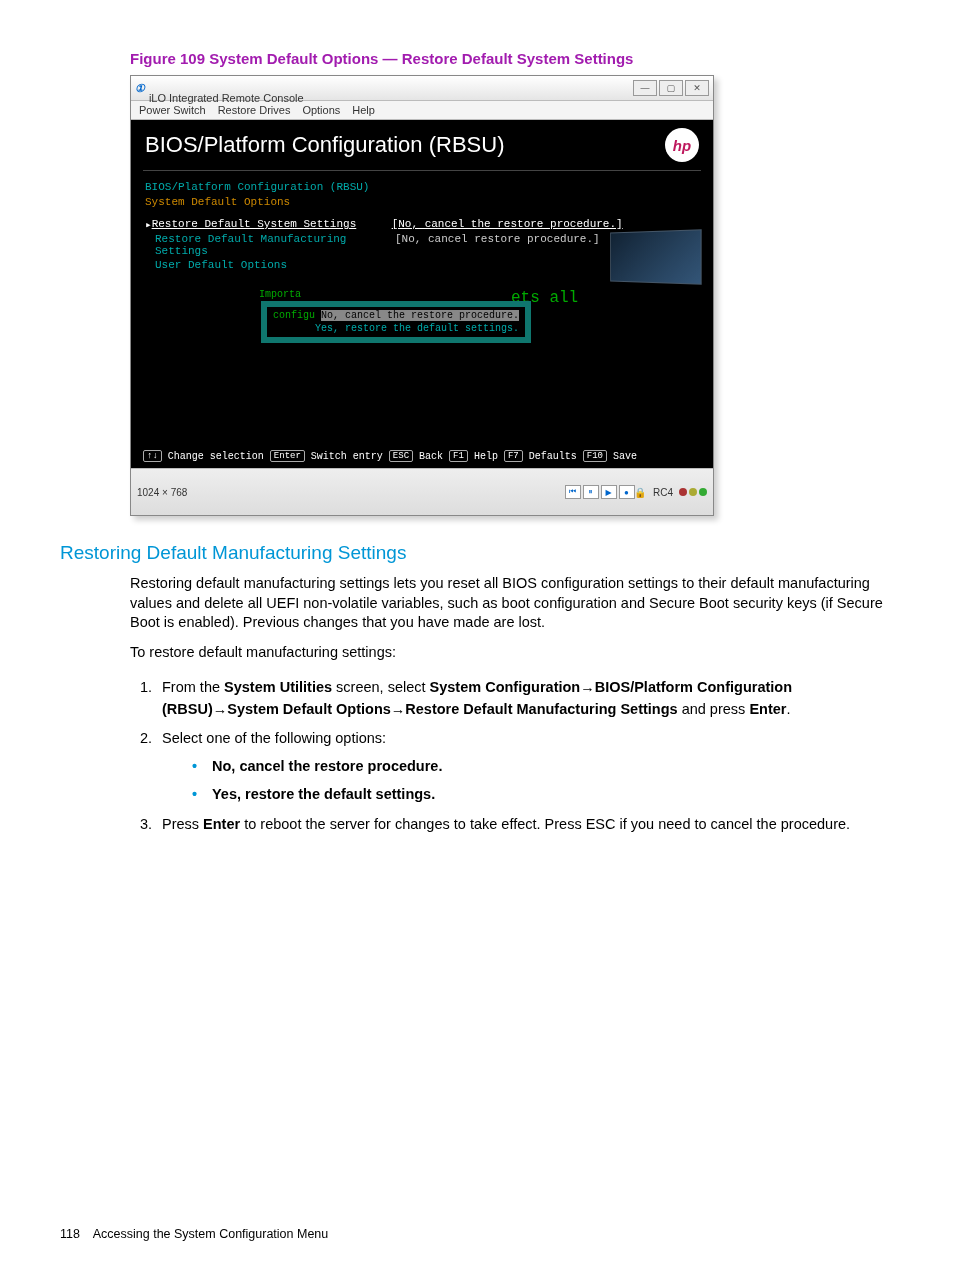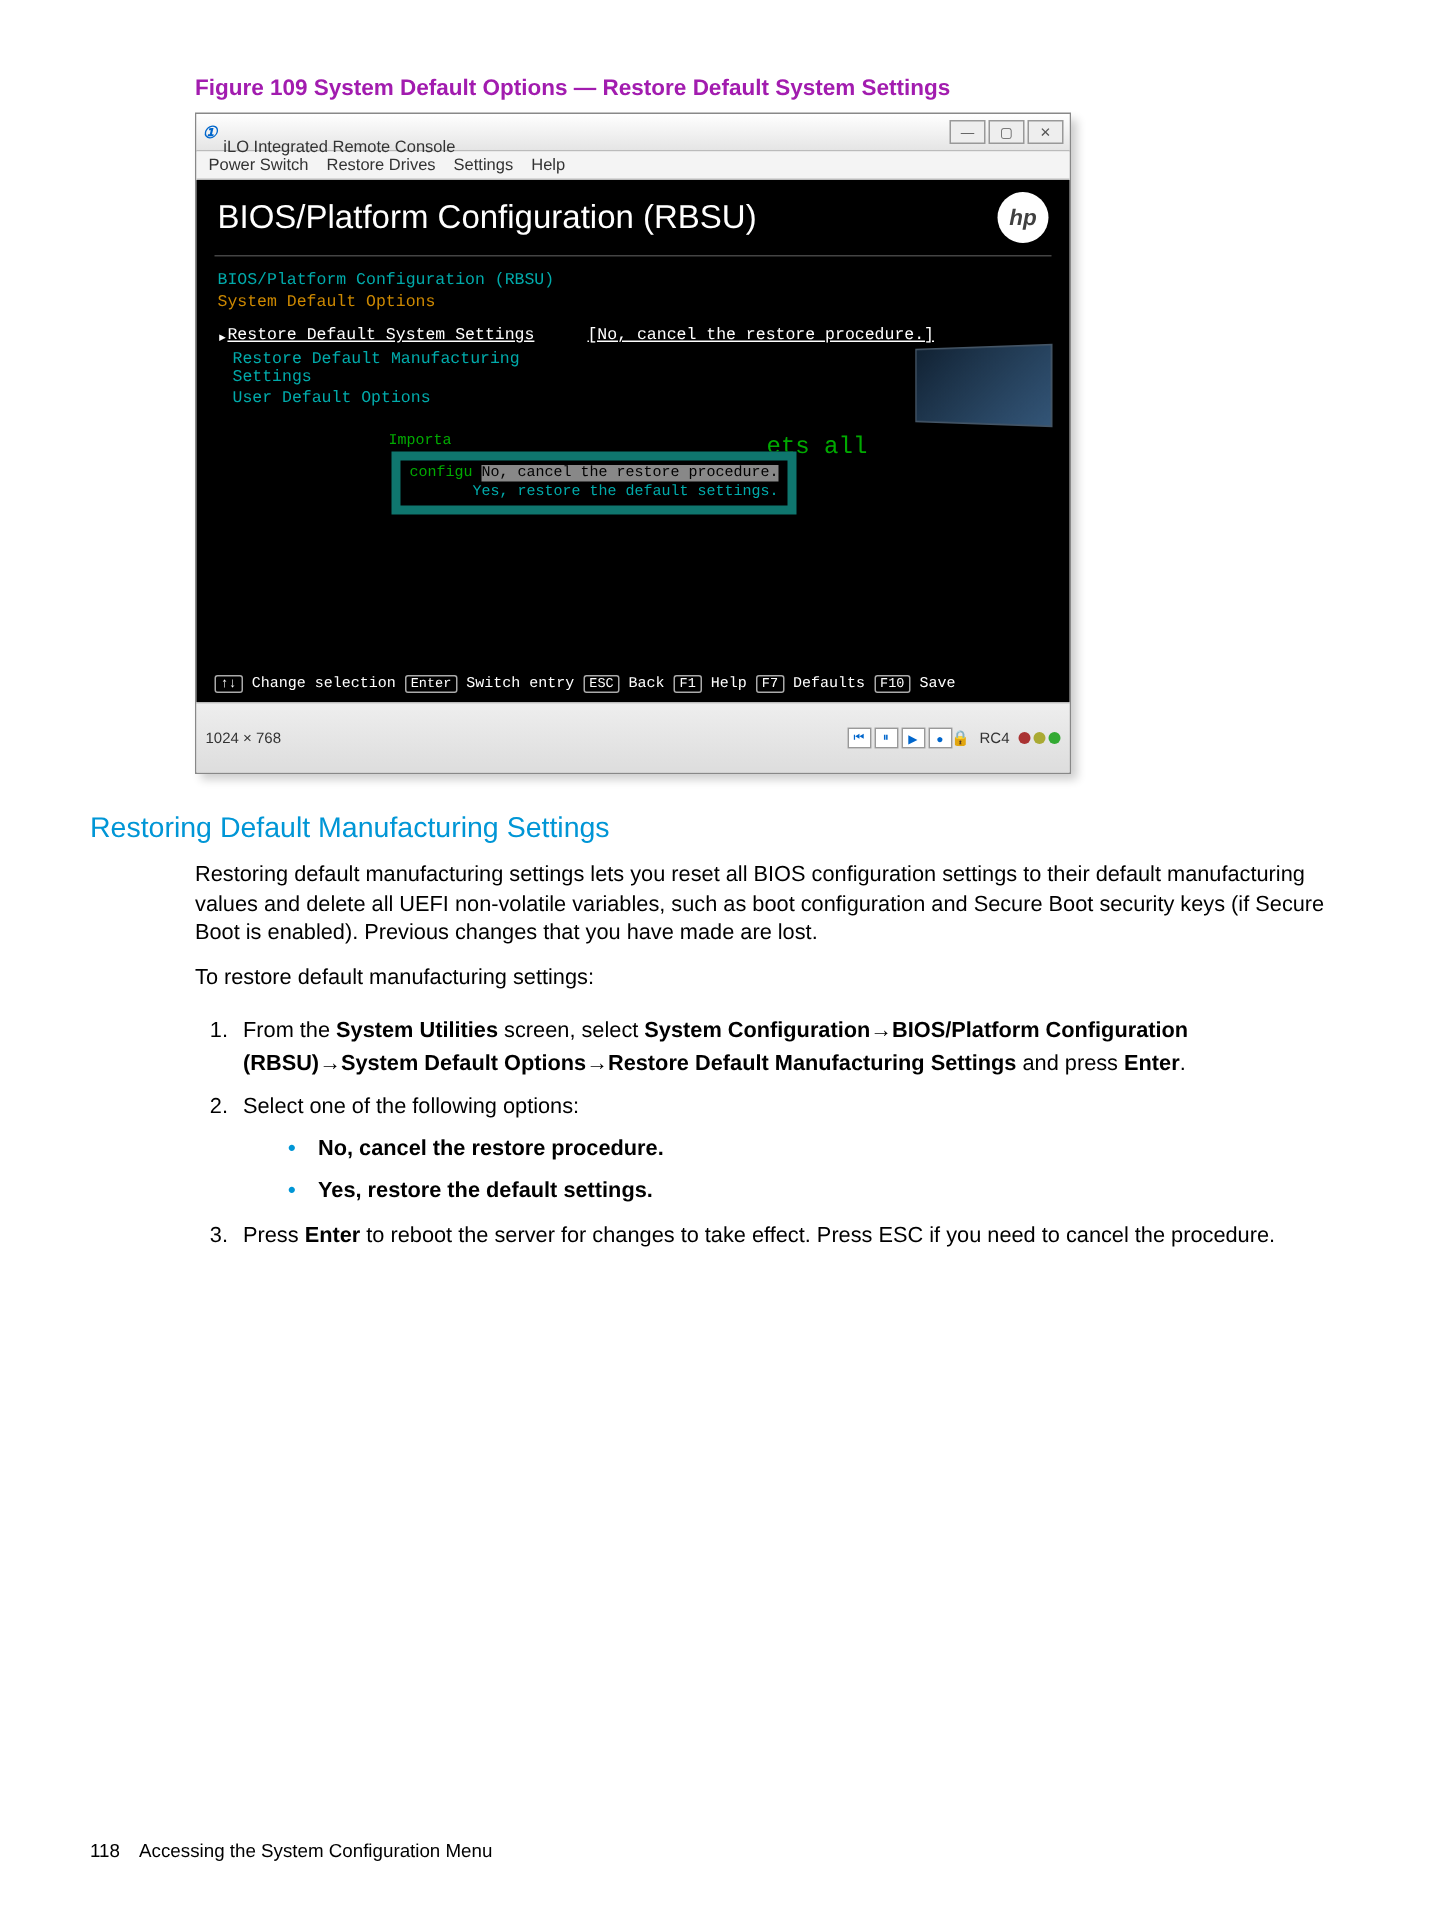--- a/index.html
+++ b/index.html
@@ -36,21 +36,21 @@
     border-bottom: 1px solid #bbb;
     padding: 2px 4px;
   }
   .ss-titlebar .title-text { margin-left: 4px; color: #333; margin-top: 20px; }
   .ss-winbtns { margin-left: auto; display: flex; gap: 2px; }
   .ss-winbtn { width: 22px; height: 14px; border: 1px solid #999; background: #eee; font-size: 9px; display:flex; align-items:center; justify-content:center; color:#555; }
   .ss-menubar { display:flex; gap: 12px; padding: 3px 8px; background: #f4f4f4; border-bottom:1px solid #bbb; color:#333; font-size:11px; }
   .ss-body { background:#000; color:#fff; font-family: 'Courier New', monospace; font-size:11px; position:relative; height:348px; }
   .ss-header { display:flex; align-items:center; justify-content:space-between; padding:8px 14px; }
   .ss-header .h-title { font-family: Arial, sans-serif; font-size:22px; color:#fff; font-weight:normal; }
-  .hp-logo { width:34px; height:34px; border-radius:50%; background:#fff; color:#404040; display:flex; align-items:center; justify-content:center; font-style:italic; font-weight:bold; font-size:15px; font-family:Arial; }
+  .hp-logo { width:34px; height:34px; border-radius:50%; background:#fff; color:#be185d; display:flex; align-items:center; justify-content:center; font-style:italic; font-weight:bold; font-size:15px; font-family:Arial; }
   .ss-divider { border-top:1px solid #444; margin:0 12px; }
   .ss-content { padding:10px 14px; position:relative; height:260px; }
   .crumb1 { color:#0aa; }
   .crumb2 { color:#c80; margin-top:3px; }
   .menu-row { display:flex; margin-top:2px; }
   .menu-left { width:240px; color:#0aa; }
   .menu-right { color:#ccc; }
   .selected-row .menu-left, .selected-row .menu-right { color:#fff;text-decoration:underline; }
   .selected-row::before { content:"▸ "; color:#fff; }
   .server-img { position:absolute; right:14px; top:60px; width:90px; height:50px; background:linear-gradient(135deg,#123,#357); border:1px solid #456; transform:perspective(100px) rotateY(-8deg); }
@@ -107,39 +107,40 @@
     <span class="title-text">iLO Integrated Remote Console</span>
     <div class="ss-winbtns">
       <div class="ss-winbtn">—</div>
       <div class="ss-winbtn">▢</div>
       <div class="ss-winbtn">✕</div>
     </div>
   </div>
   <div class="ss-menubar">
     <span>Power Switch</span>
     <span>Restore Drives</span>
-    <span>Settings</span>
+    <span>Options</span>
     <span>Help</span>
   </div>
   <div class="ss-body">
     <div class="ss-header">
       <div class="h-title">BIOS/Platform Configuration (RBSU)</div>
       <div class="hp-logo">hp</div>
     </div>
     <div class="ss-divider"></div>
     <div class="ss-content">
       <div class="crumb1">BIOS/Platform Configuration (RBSU)</div>
       <div class="crumb2">System Default Options</div>
       <div style="height:8px"></div>
       <div class="menu-row selected-row">
         <span class="menu-left">Restore Default System Settings</span>
         <span class="menu-right">[No, cancel the restore procedure.]</span>
       </div>
       <div class="menu-row" style="margin-left:10px;">
         <span class="menu-left">Restore Default Manufacturing Settings</span>
+        <span class="menu-right">[No, cancel restore procedure.]</span>
       </div>
       <div class="menu-row" style="margin-left:10px;">
         <span class="menu-left">User Default Options</span>
       </div>
 
       <div class="server-img"></div>
 
       <div class="popup-side">Importa</div>
       <div class="popup-side2">ets all</div>
       <div class="popup">

